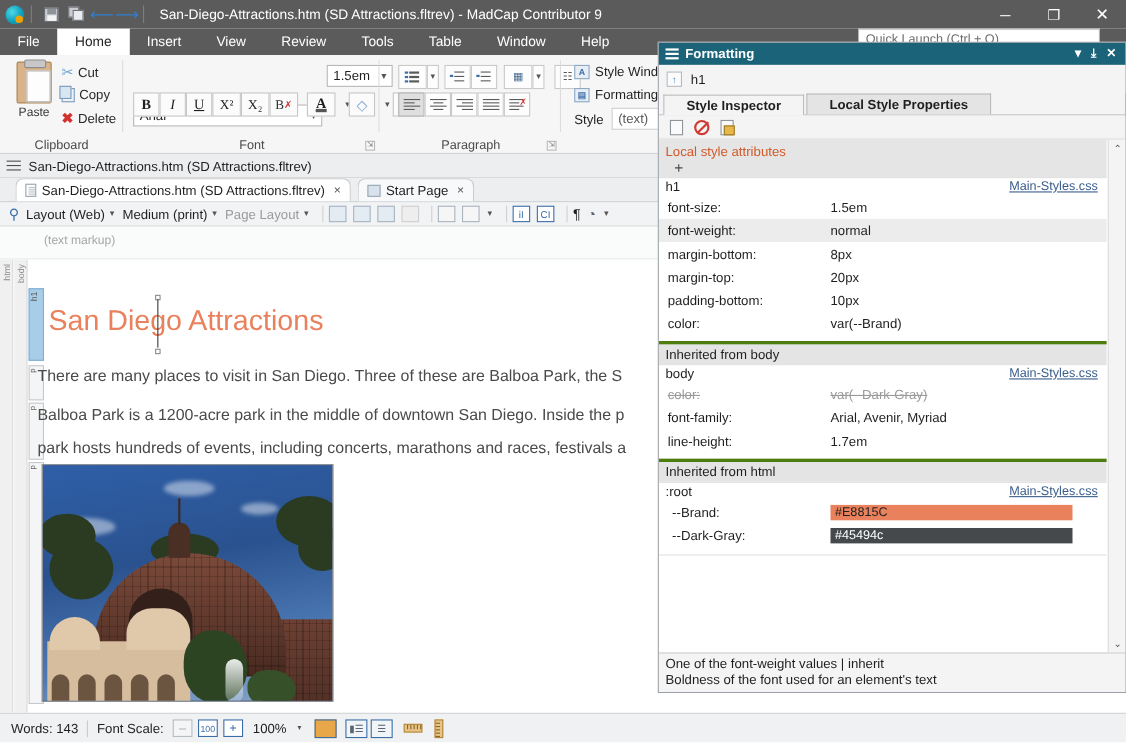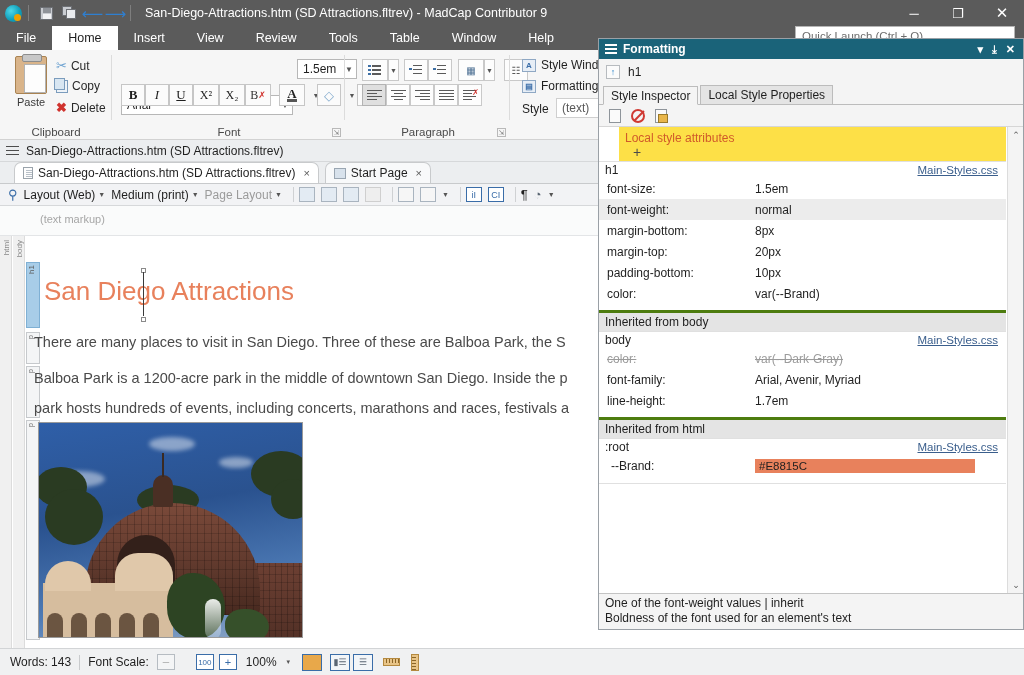--- a/index.html
+++ b/index.html
@@ -49,21 +49,21 @@
     background:#5b5b5b; display:flex; align-items:stretch;
   }
   .rtab {
     padding:0 16px; display:flex; align-items:center; color:#ffffff;
     font-size:12.5px; white-space:nowrap;
   }
   .rtab.active { background:#ffffff; color:#1f1f1f; }
 
   
   .quick-launch {
-    position:absolute; right:9px; top:26px; width:220px; height:20px;
+    position:absolute; right:24px; top:26px; width:220px; height:20px;
     background:#ffffff; border:1px solid #b5b5b5; display:flex; align-items:center;
     padding-left:6px; color:#6c6c6c; font-size:11.5px; z-index:3;
   }
 
   
   .ribbon {
     position:absolute; left:0; top:50px; width:1024px; height:90px;
     background:#f6f6f6; border-bottom:1px solid #d2d2d2;
   }
   .rgroup { position:absolute; top:0; height:90px; }
@@ -259,43 +259,43 @@
   .fmt-selector {
     height:26px; background:#f4f4f4; display:flex; align-items:center; padding-left:7px;
     font-size:12px; color:#1f1f1f; flex:none;
   }
   .up-ico { width:14px; height:14px; border:1px solid #b7bbbf; background:#fbfbfb;
             display:flex; align-items:center; justify-content:center; color:#2f86c9; font-size:9px;
             margin-right:8px; }
 
   .fmt-tabs { height:20px; display:flex; align-items:flex-end; padding-left:4px; flex:none;
               border-bottom:1px solid #bcbcbc; }
-  .ftab { height:19px; padding:0 7px; display:flex; align-items:center; font-size:12px;
-          background:#e4e4e4; border:1px solid #bcbcbc; border-bottom:none; margin-right:2px; }
+  .ftab { height:19px; padding:0 20px; display:flex; align-items:center; font-size:12px;
+          background:#e4e4e4; border:1px solid #bcbcbc; border-bottom:none; margin-right:2px;font-weight:bold; }
   .ftab.active { background:#f4f4f4; border-bottom:1px solid #f4f4f4; margin-bottom:-1px; }
 
   .fmt-toolbar { height:22px; background:#f4f4f4; display:flex; align-items:center;
                  gap:8px; padding-left:8px; flex:none; border-bottom:1px solid #d6d6d6; }
   .ft-ico { width:15px; height:15px; position:relative; display:flex; align-items:center; justify-content:center; }
   .ft-page { width:12px; height:14px; background:#fafafa; border:1px solid #8e949a; }
   .ft-ban { width:14px; height:14px; border:2px solid #d03a33; border-radius:50%; position:relative; }
   .ft-ban:after { content:""; position:absolute; left:-1px; top:4px; width:14px; height:2px;
                   background:#d03a33; transform:rotate(-45deg); }
   .ft-page2 { width:12px; height:14px; background:#fafafa; border:1px solid #8e949a; position:relative; }
   .ft-page2:after { content:""; position:absolute; right:-2px; bottom:-1px; width:8px; height:7px;
                     background:#e9b64a; border:1px solid #9a7a2a; }
 
   .fmt-body { flex:1; background:#ffffff; position:relative; overflow:hidden; }
   .fmt-scroll { position:absolute; right:0; top:0; width:16px; height:100%; background:#f4f4f4;
                 border-left:1px solid #dcdcdc; }
   .fmt-scroll .arw { width:16px; height:16px; display:flex; align-items:center; justify-content:center;
                      font-size:9px; color:#5a5a5a; }
   .fmt-scroll .arw.bot { position:absolute; bottom:0; }
 
-  .sec-local { padding:4px 0 2px 6px; background:#fde047;margin-left:20px; }
+  .sec-local { padding:4px 0 2px 6px; background:#e5e5e5; }
   .sec-local .ttl { color:#d05a2a; font-size:12px; }
   .sec-local .plus { font-size:14px; color:#4a4a4a; margin-left:8px; line-height:14px; }
 
   .rule-hdr {
     display:flex; align-items:center; justify-content:space-between;
     padding:1px 8px 1px 6px; background:#ffffff; border-top:1px solid #e0e0e0; font-size:12px;
   }
   .rule-hdr .src { color:#3a5e8c; text-decoration:underline; font-size:11.5px;padding-left:16px; }
   .prop-row { display:flex; align-items:center; padding:1px 0 1px 8px; font-size:12px; height:21px; }
   .prop-row.alt { background:#ececec; }
@@ -666,21 +666,21 @@
 </div>
 
 <div class="statusbar">
   <span style="width:10px"></span>
   <span>Words: 143</span>
   <span class="sb-sep"></span>
   <span>Font Scale:</span>
   <span style="width:8px"></span>
   <span class="sb-btn" style="color:#9a9a9a;">─</span>
   <span style="width:5px"></span>
-  <span class="sb-btn blue" style="font-size:8px; color:#3a6da8;margin-left:16px;">100</span>
+  <span class="sb-btn blue" style="font-size:8px; color:#3a6da8;">100</span>
   <span style="width:5px"></span>
   <span class="sb-btn blue" style="color:#3a6da8; font-size:11px;">+</span>
   <span style="width:9px"></span>
   <span>100%</span>
   <span style="width:10px"></span>
   <span class="tinycaret">▾</span>
   <span style="width:12px"></span>
   <span class="sb-btn blue" style="width:20px; height:17px; background:#e8a84a;"></span>
   <span style="width:8px"></span>
   <span class="sb-btn blue" style="width:20px; height:17px; background:#f2f5f8;">▮☰</span>
@@ -801,20 +801,24 @@
 
       <div class="inherit-hdr">Inherited from html</div>
       <div class="rule-hdr">
         <span>:root</span>
         <span class="src">Main-Styles.css</span>
       </div>
       <div class="prop-row">
         <span class="pname" style="padding-left:4px;">--Brand:</span>
         <span class="swatch" style="background:#E8815C; color:#1f1f1f;">#E8815C</span>
       </div>
+      <div class="prop-row">
+        <span class="pname" style="padding-left:4px;">--Dark-Gray:</span>
+        <span class="swatch" style="background:#45494c; color:#ffffff;">#45494c</span>
+      </div>
 
       <div style="height:8px; border-bottom:1px solid #e0e0e0;"></div>
     </div>
   </div>
 
   <div class="fmt-desc">
     <div class="dline">One of the font-weight values | inherit</div>
     <div class="dline">Boldness of the font used for an element's text</div>
   </div>
 </div>

